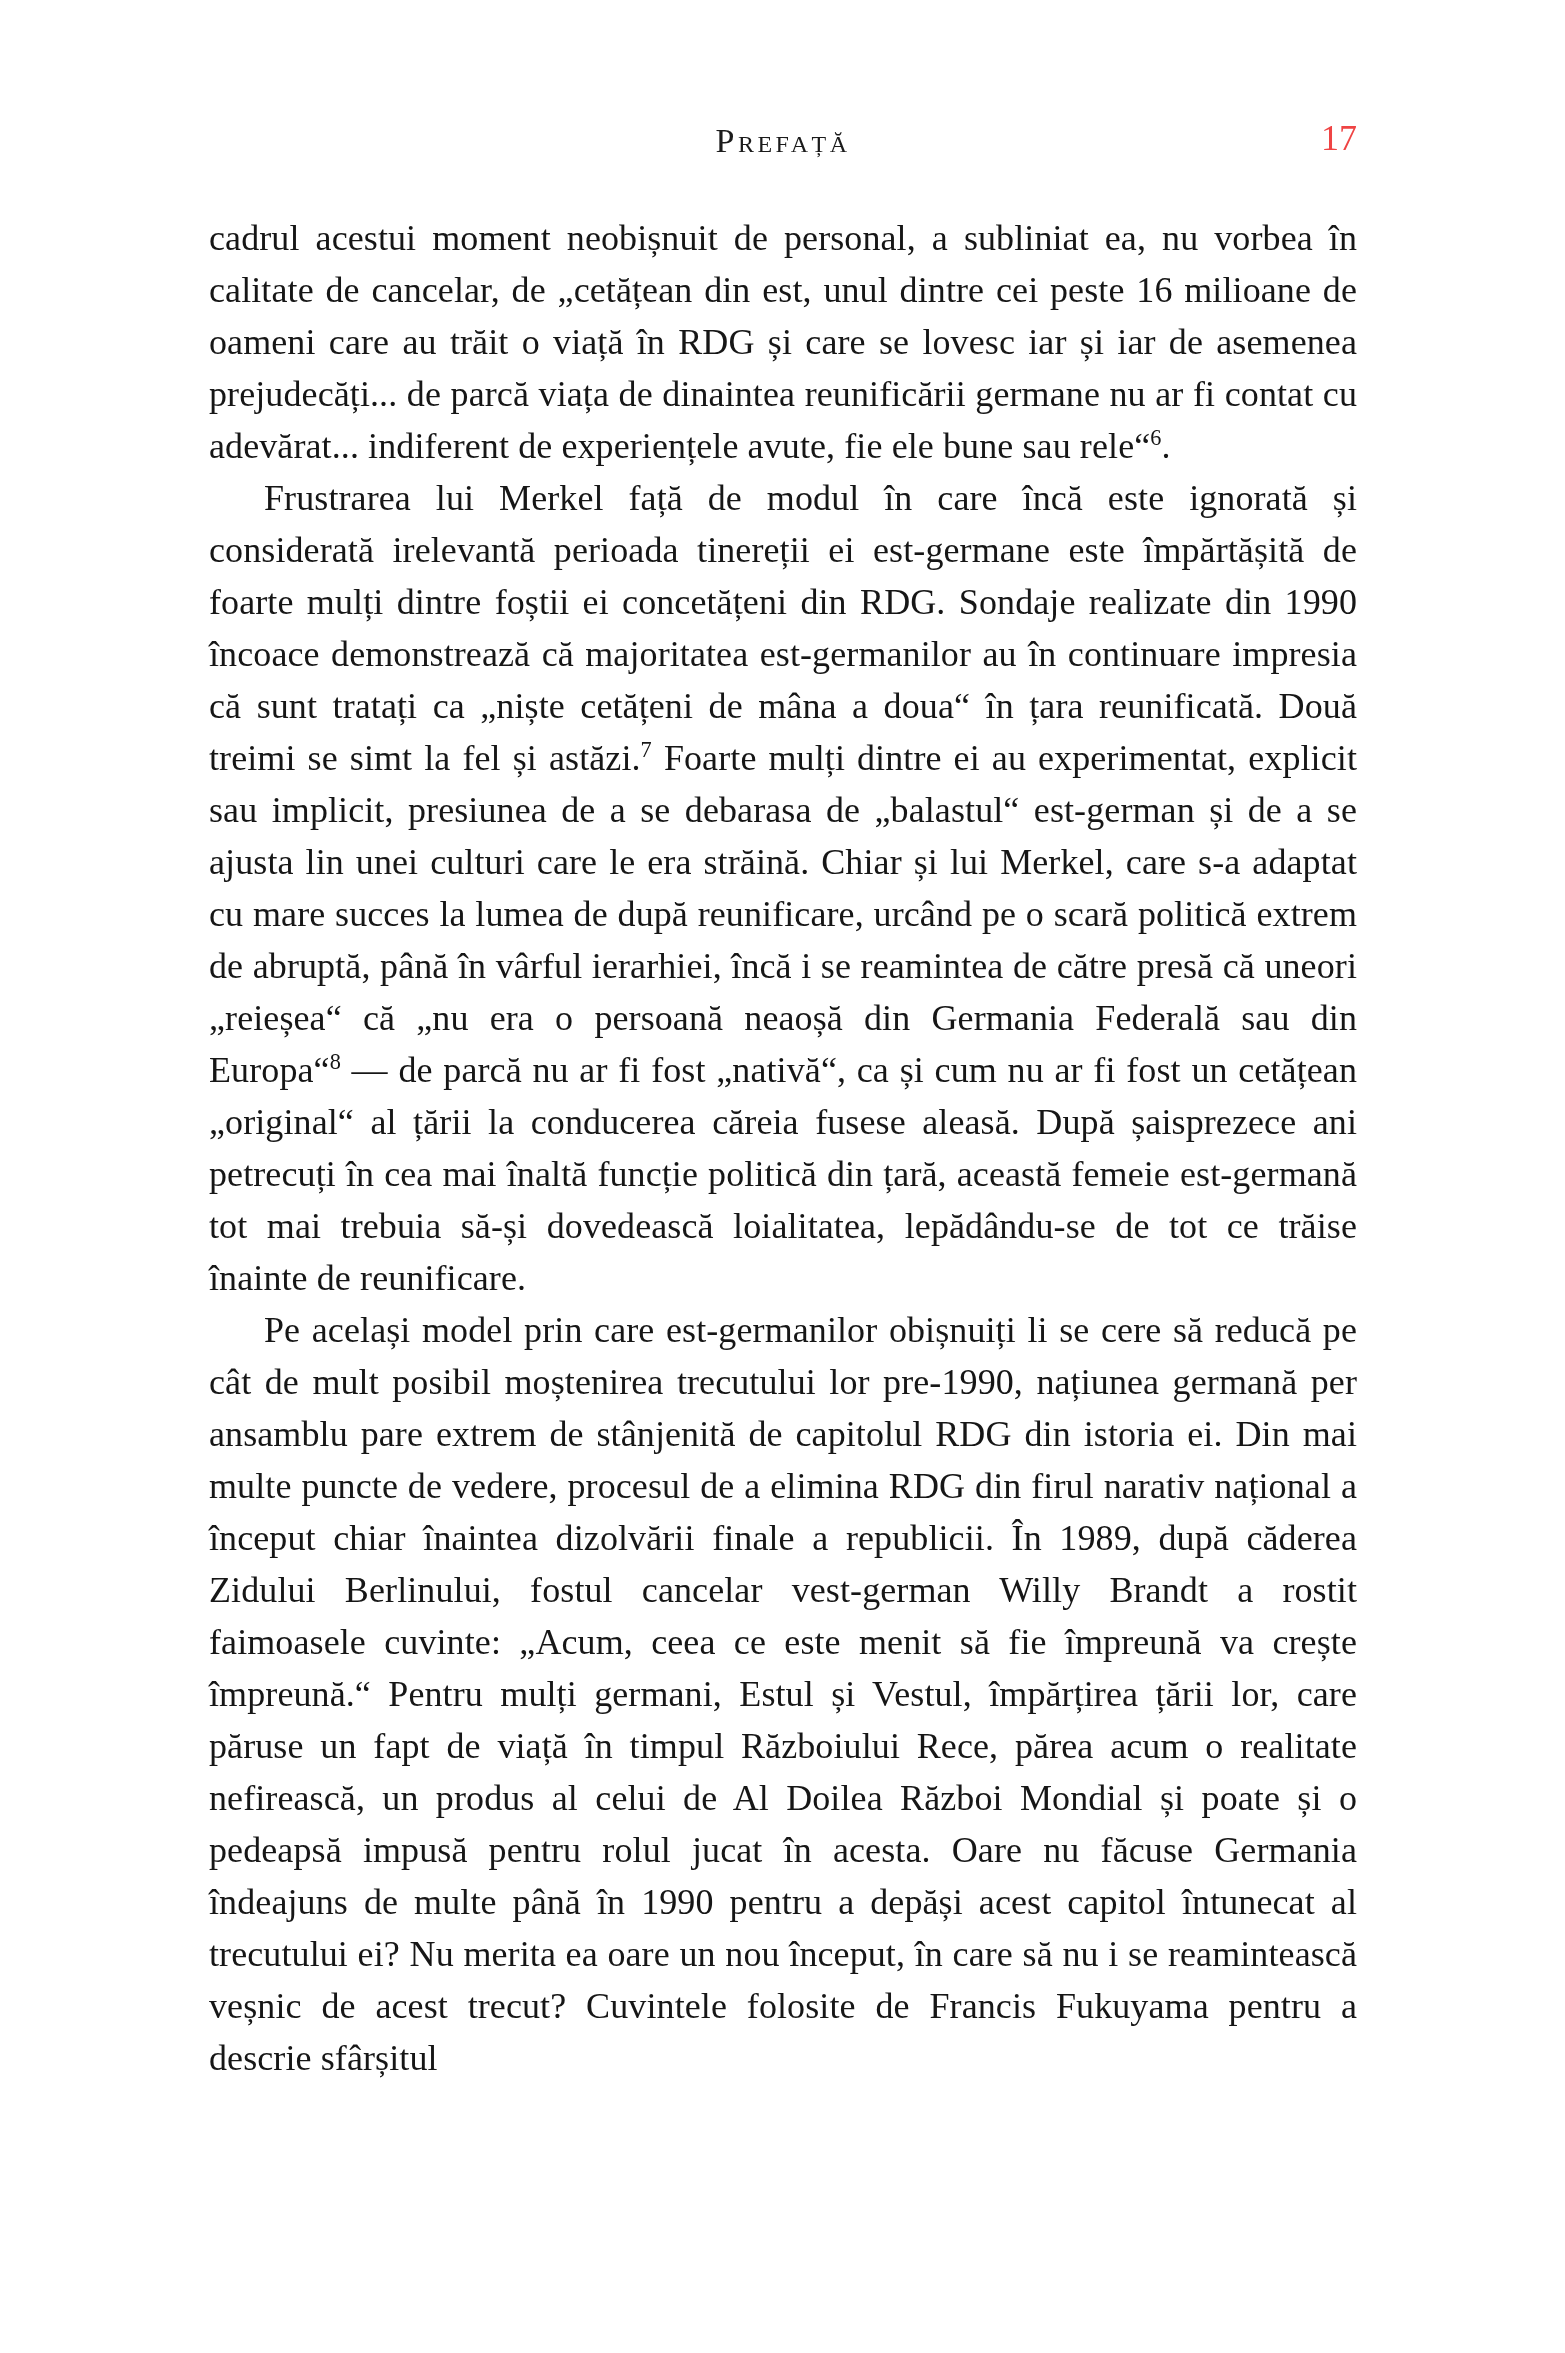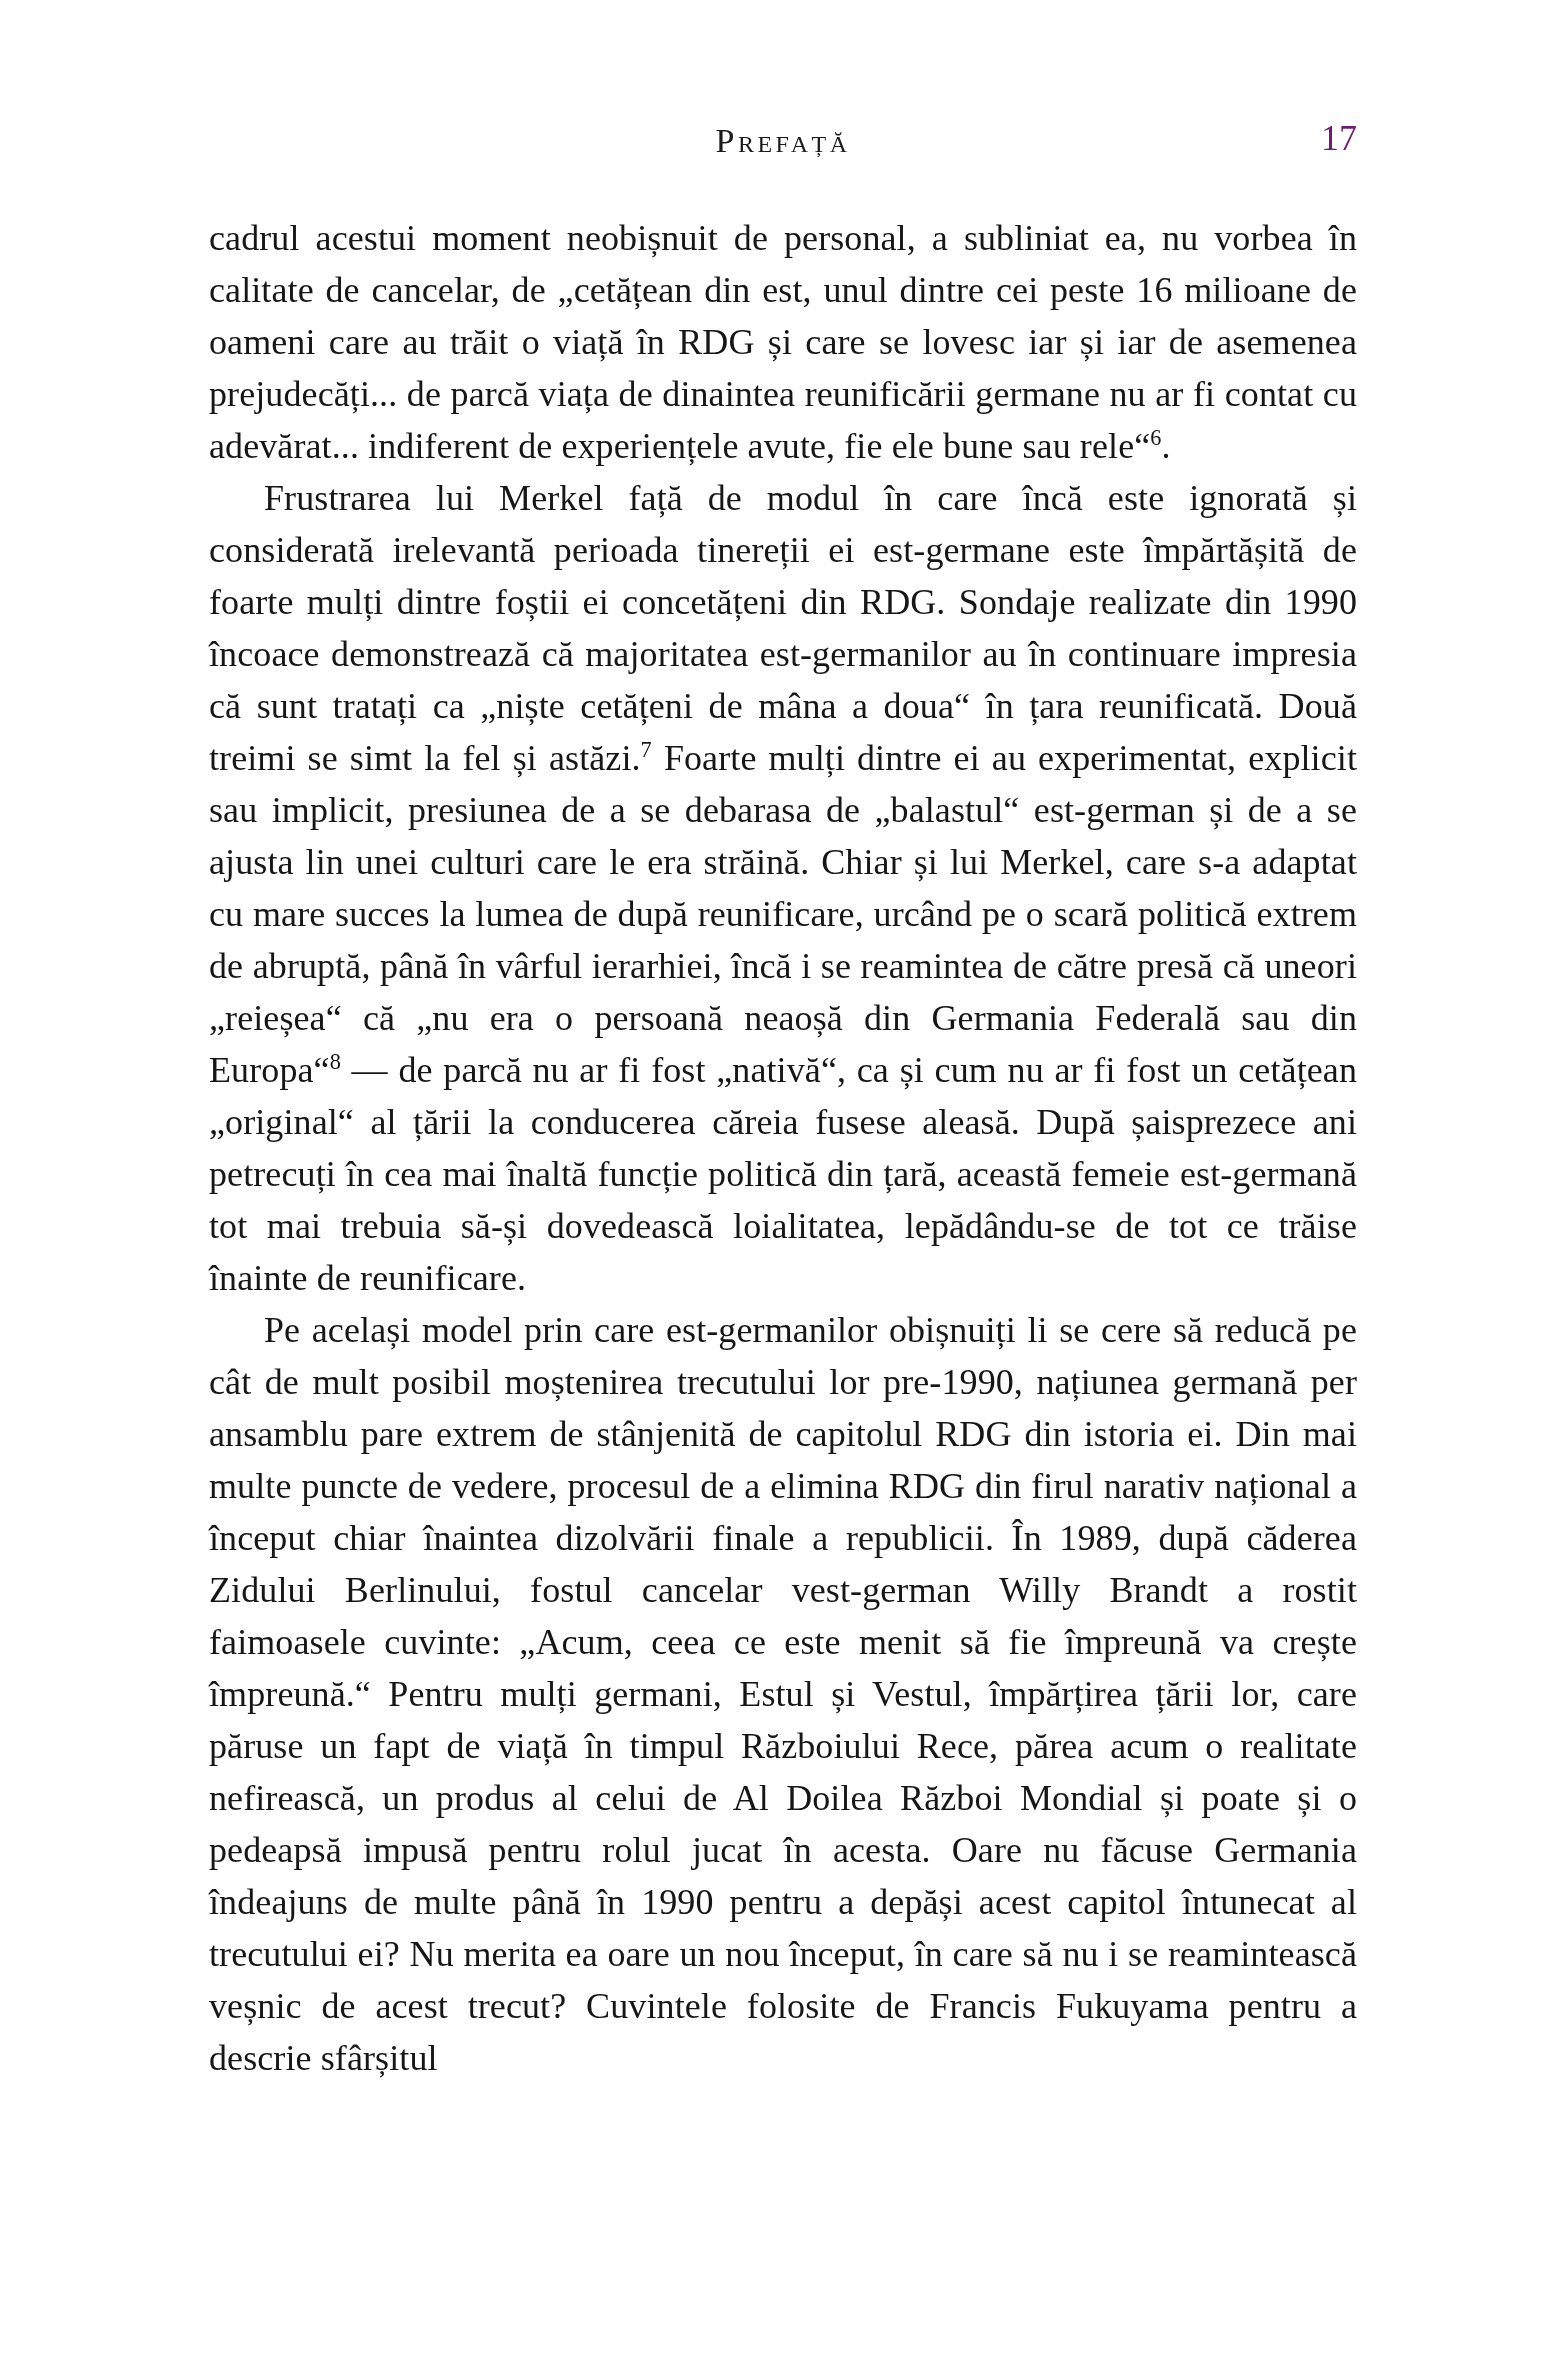--- a/index.html
+++ b/index.html
@@ -35,21 +35,21 @@
     font-size: 34px;
     letter-spacing: 3.5px;
     color: #1b1b1b;
     white-space: nowrap;
   }
   .page-number {
     position: absolute;
     right: 0;
     top: 0;
     font-size: 36px;
-    color: #701a75;
+    color: #ef4444;
   }
   .text-block {
     font-size: 36px;
     line-height: 52px;
     text-align: justify;
     letter-spacing: 0.1px;
   }
   .text-block p {
     margin: 0;
     font-family: Liberation Serif, serif;

